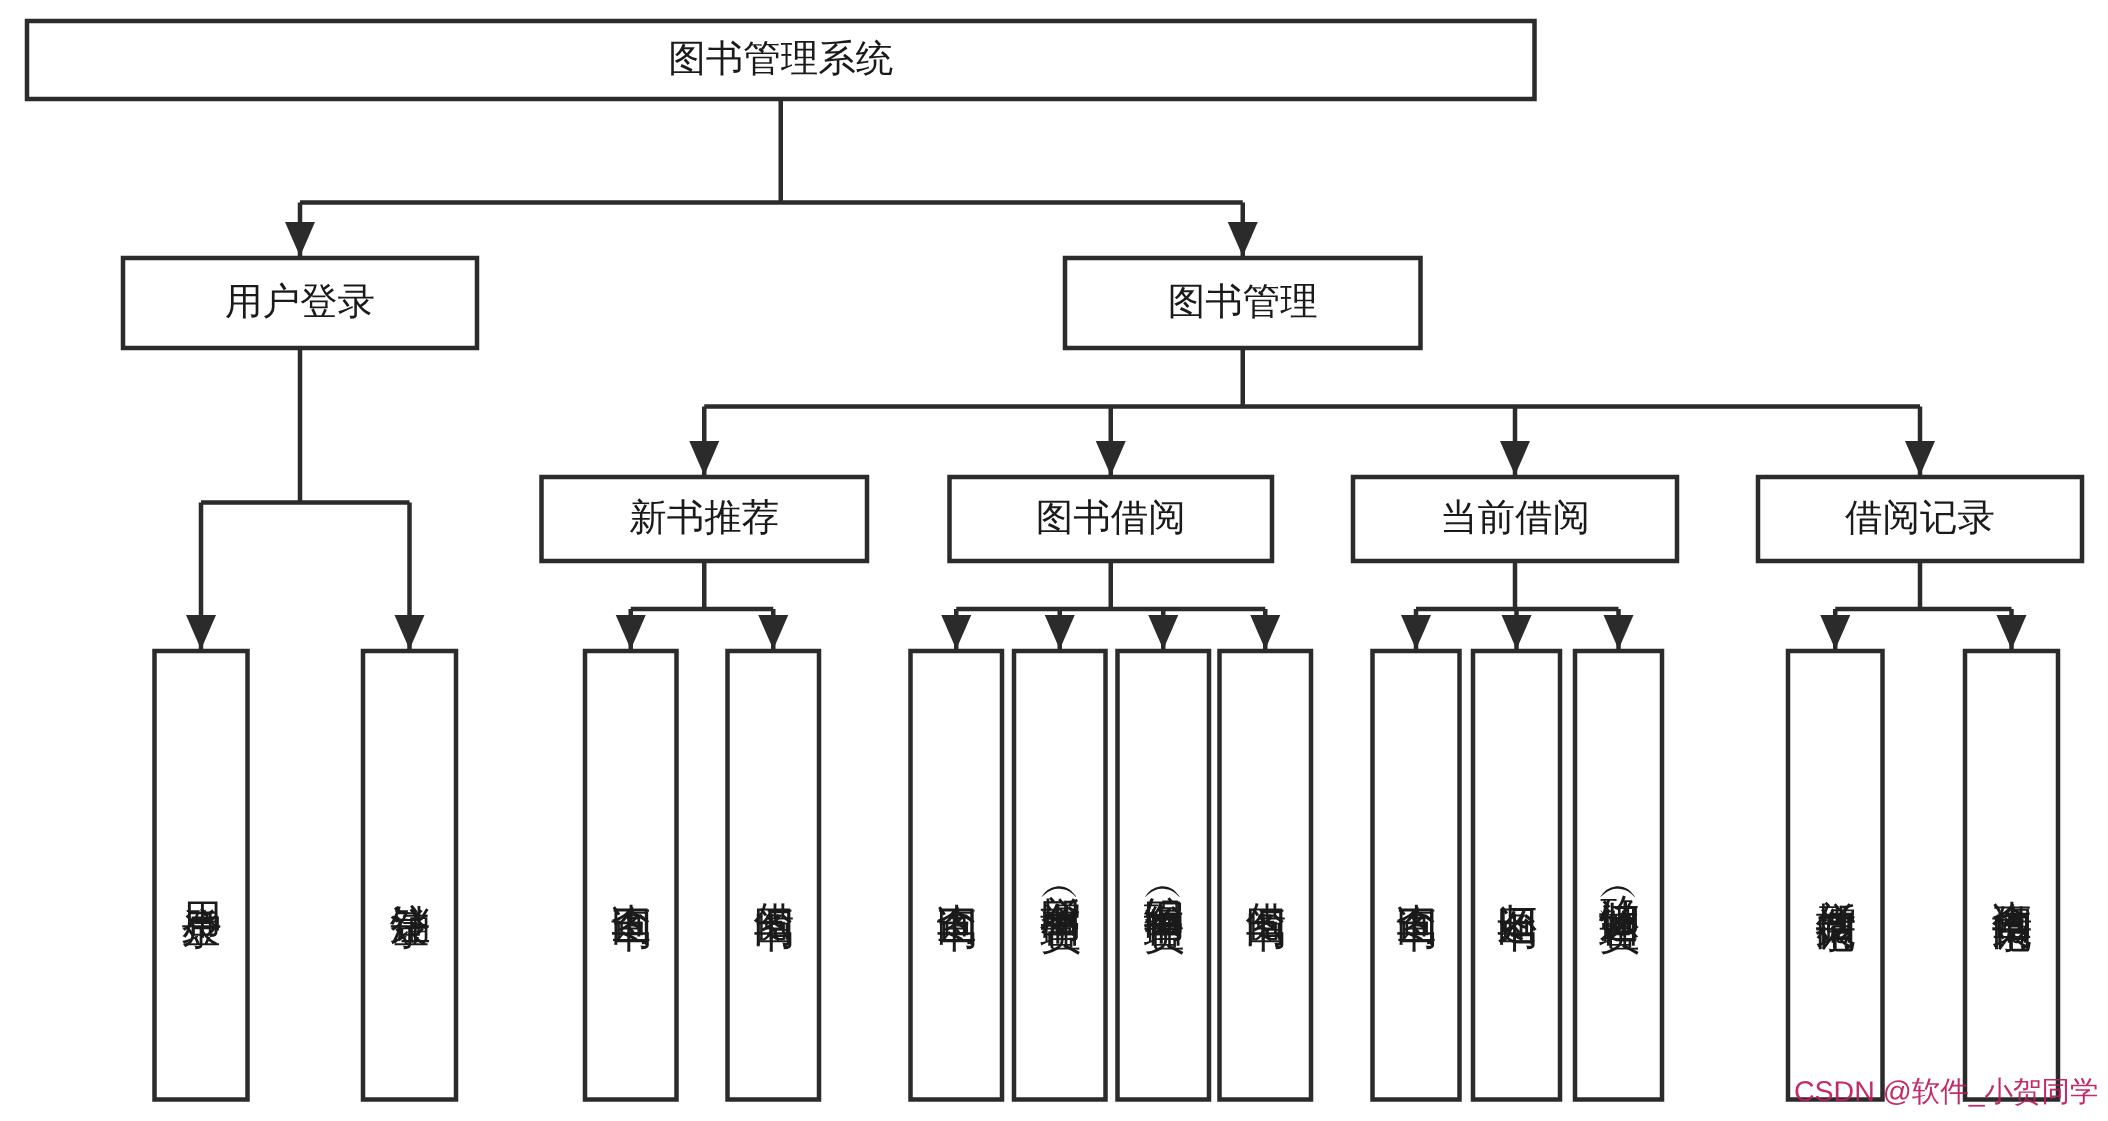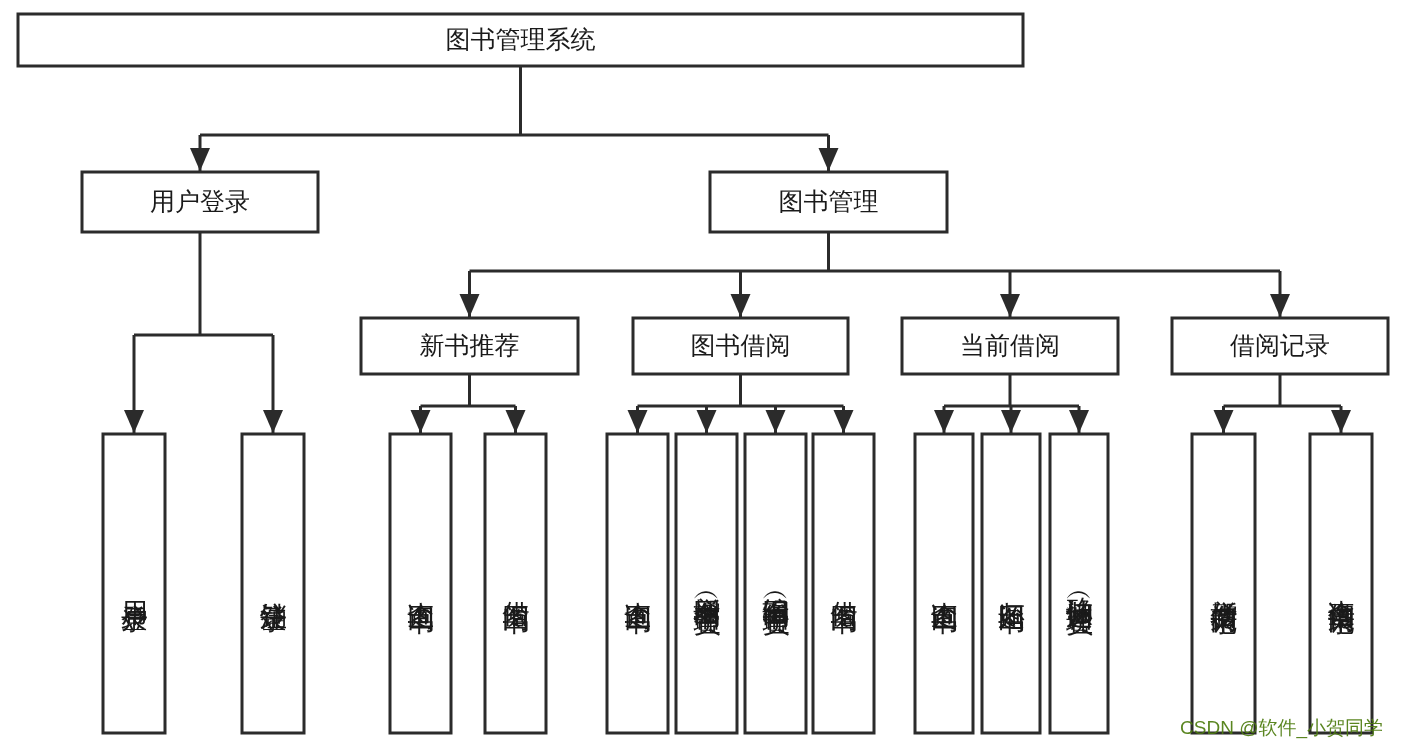--- a/index.html
+++ b/index.html
@@ -62,25 +62,25 @@
     stroke-width: 3;
     fill: none;
     stroke-linecap: butt;
   }
   .arrow-head {
     fill: #2b2b2b;
     stroke: none;
   }
   .watermark {
     position: absolute;
-    right: 22px;
+    right: 6px;
     bottom: 6px;
     font-family: "Liberation Sans", "DejaVu Sans", sans-serif;
     font-size: 19px;
-    color: #4d7c0f;
+    color: #be185d;
     opacity: 0.92;
     white-space: nowrap;
     pointer-events: none;
   }
 </style>
 </head>
 <body>
 
 <div id="diagram-root">
   <svg class="diagram-canvas" id="diagram-svg" viewBox="0 0 1405 747" xmlns="http://www.w3.org/2000/svg">

